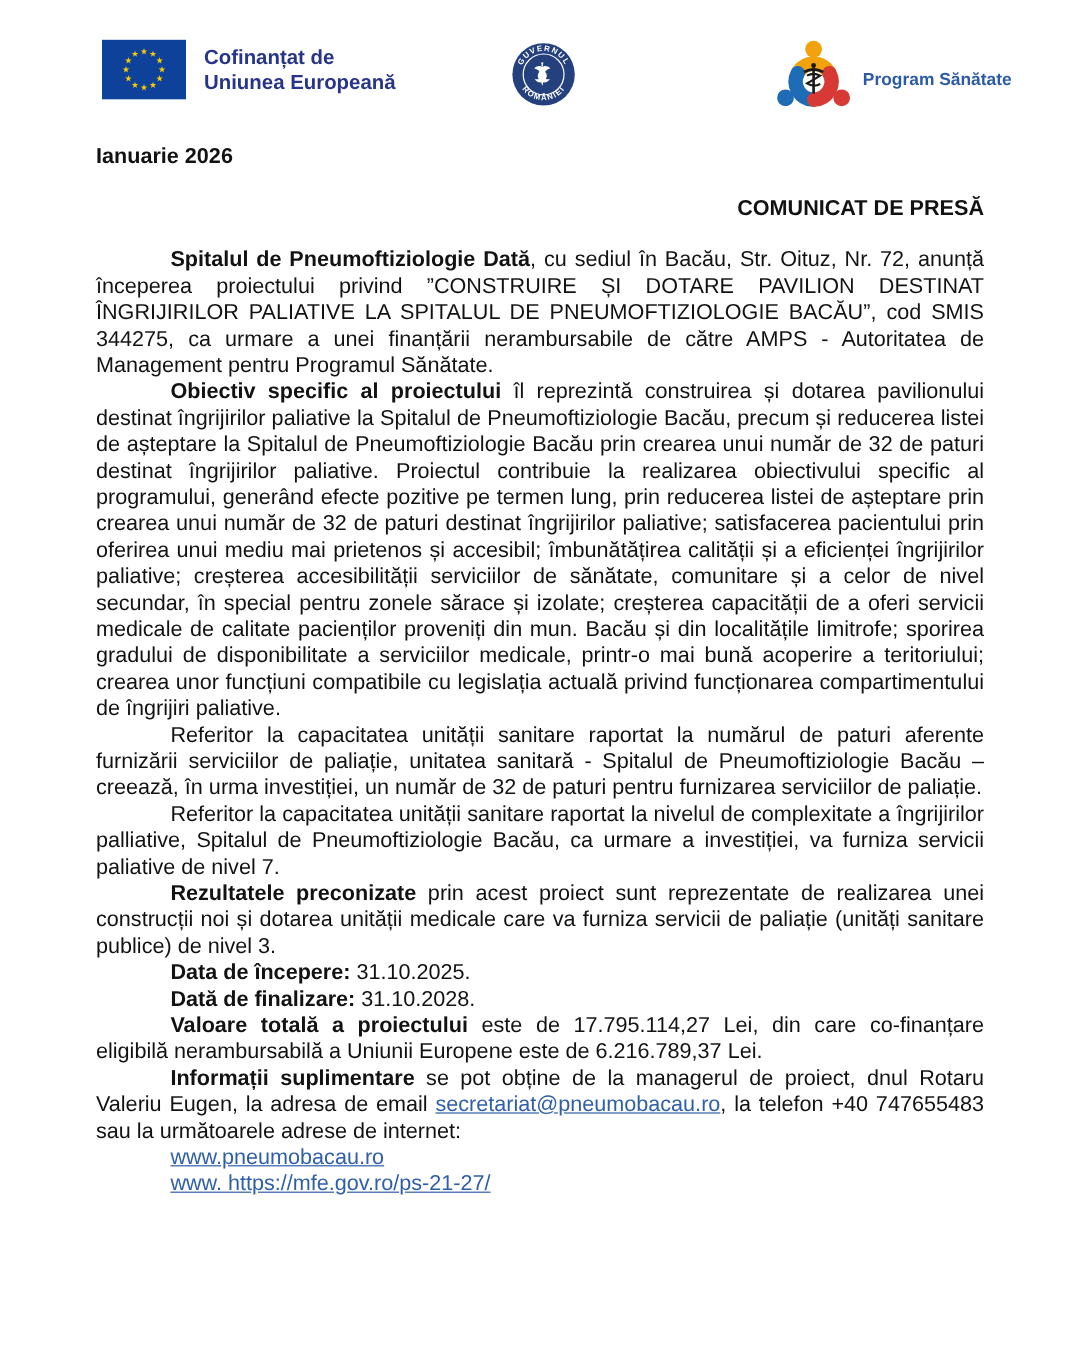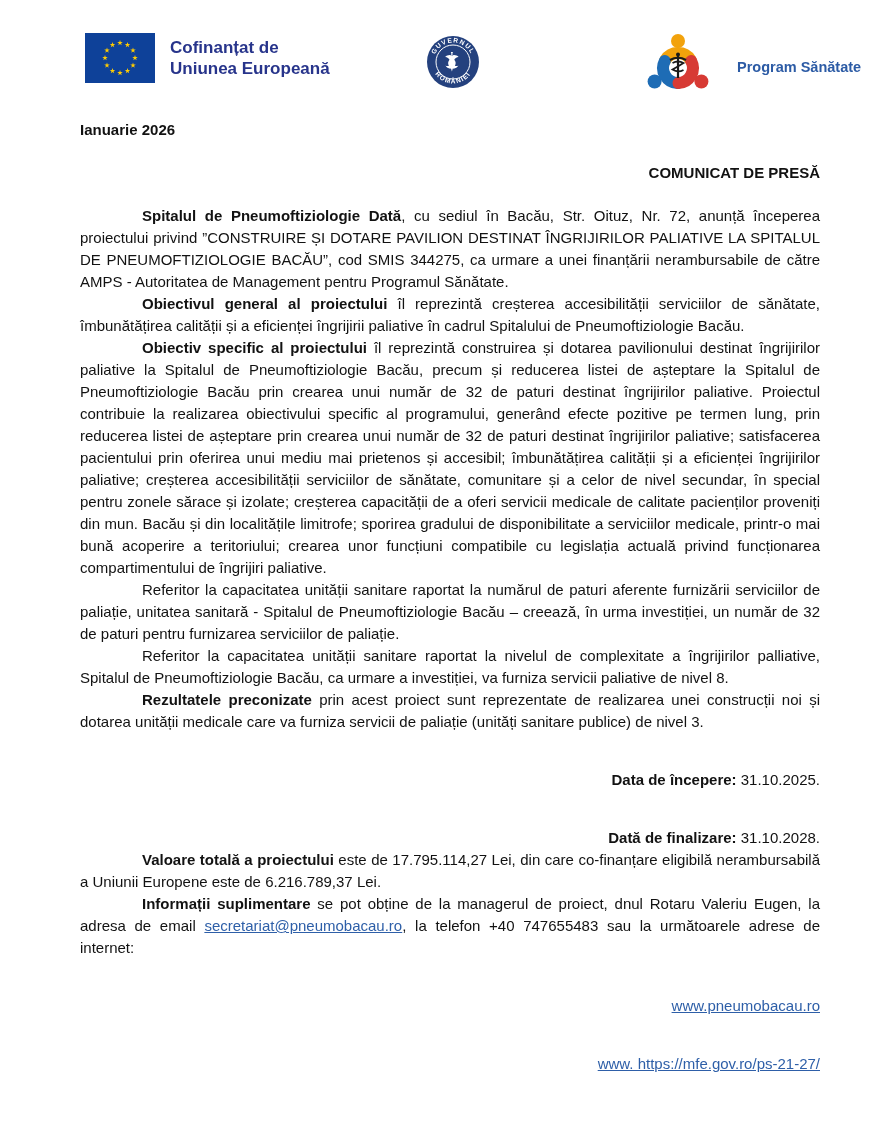--- a/index.html
+++ b/index.html
@@ -7,31 +7,31 @@
     position:relative;
     width:890px;height:1138px;
     background:#ffffff;
     font-family:"Liberation Sans","DejaVu Sans",sans-serif;
     overflow:hidden;
   }
   
   .logo-eu{position:absolute;left:85px;top:33px;display:flex;align-items:center;gap:15px;}
   .eu-text{font-weight:bold;font-size:17px;line-height:21px;color:#27348B;}
   .logo-gov{position:absolute;left:426px;top:35px;}
-  .logo-program{position:absolute;left:646px;top:30px;display:flex;align-items:center;gap:27px;}
+  .logo-program{position:absolute;left:646px;top:30px;display:flex;align-items:center;gap:9px;}
   .program-label{font-weight:bold;font-size:14.5px;color:#2C5BA5;white-space:nowrap;}
   
   .content{
     position:absolute;left:80px;top:119px;width:740px;
-    color:#121212;font-size:15px;line-height:22px;text-align:justify;
+    color:#121212;font-size:18px;line-height:22px;text-align:justify;
   }
   .doc-date{font-weight:bold;text-align:left;}
   .doc-title{font-weight:bold;text-align:right;margin:21px 0 21px 0;}
   .content p{margin:0;text-indent:62px;}
-  .content p.noj{text-align:right;margin-top:36px;}
+  .content p.noj{text-align:left;}
   b{font-weight:bold;}
   a.lnk{color:#2E5FA8;text-decoration:underline;cursor:pointer;}
 </style>
 </head>
 <body>
 
 <div class="page">
 
   <div class="logo-eu">
     <svg width="70" height="50" viewBox="0 0 70 50">
@@ -101,27 +101,26 @@
     </svg>
     <span class="program-label">Program Sănătate</span>
   </div>
 
   <div class="content">
     <div class="doc-date">Ianuarie 2026</div>
     <div class="doc-title">COMUNICAT DE PRESĂ</div>
 
     <p><b>Spitalul de Pneumoftiziologie Dată</b><span>, cu sediul în Bacău, Str. Oituz, Nr. 72, anunță începerea proiectului privind ”CONSTRUIRE ȘI DOTARE PAVILION DESTINAT ÎNGRIJIRILOR PALIATIVE LA SPITALUL DE PNEUMOFTIZIOLOGIE BACĂU”, cod SMIS 344275, ca urmare a unei finanțării nerambursabile de către AMPS - Autoritatea de Management pentru Programul Sănătate.</span></p>
 
-    <p><b>Obiectivul general al proiectului</b><span> îl reprezintă creșterea accesibilității serviciilor de sănătate, îmbunătățirea calității și a eficienței îngrijirii paliative în cadrul Spitalului de Pneumoftiziologie Bacău.</span></p>
 
     <p><b>Obiectiv specific al proiectului</b><span> îl reprezintă construirea și dotarea pavilionului destinat îngrijirilor paliative la Spitalul de Pneumoftiziologie Bacău, precum și reducerea listei de așteptare la Spitalul de Pneumoftiziologie Bacău prin crearea unui număr de 32 de paturi destinat îngrijirilor paliative. Proiectul contribuie la realizarea obiectivului specific al programului, generând efecte pozitive pe termen lung, prin reducerea listei de așteptare prin crearea unui număr de 32 de paturi destinat îngrijirilor paliative; satisfacerea pacientului prin oferirea unui mediu mai prietenos și accesibil; îmbunătățirea calității și a eficienței îngrijirilor paliative; creșterea accesibilității serviciilor de sănătate, comunitare și a celor de nivel secundar, în special pentru zonele sărace și izolate; creșterea capacității de a oferi servicii medicale de calitate pacienților proveniți din mun. Bacău și din localitățile limitrofe; sporirea gradului de disponibilitate a serviciilor medicale, printr-o mai bună acoperire a teritoriului; crearea unor funcțiuni compatibile cu legislația actuală privind funcționarea compartimentului de îngrijiri paliative.</span></p>
 
     <p><span>Referitor la capacitatea unității sanitare raportat la numărul de paturi aferente furnizării serviciilor de paliație, unitatea sanitară - Spitalul de Pneumoftiziologie Bacău – creează, în urma investiției, un număr de 32 de paturi pentru furnizarea serviciilor de paliație.</span></p>
 
-    <p><span>Referitor la capacitatea unității sanitare raportat la nivelul de complexitate a îngrijirilor palliative, Spitalul de Pneumoftiziologie Bacău, ca urmare a investiției, va furniza servicii paliative de nivel 8.</span></p>
+    <p><span>Referitor la capacitatea unității sanitare raportat la nivelul de complexitate a îngrijirilor palliative, Spitalul de Pneumoftiziologie Bacău, ca urmare a investiției, va furniza servicii paliative de nivel 7.</span></p>
 
 
     <p><b>Rezultatele preconizate</b><span> prin acest proiect sunt reprezentate de realizarea unei construcții noi și dotarea unității medicale care va furniza servicii de paliație (unități sanitare publice) de nivel 3.</span></p>
 
     <p class="noj"><b>Data de începere:</b><span> 31.10.2025.</span></p>
     <p class="noj"><b>Dată de finalizare:</b><span> 31.10.2028.</span></p>
 
     <p><b>Valoare totală a proiectului</b><span> este de 17.795.114,27 Lei, din care co-finanțare eligibilă nerambursabilă a Uniunii Europene este de 6.216.789,37 Lei.</span></p>
 
     <p><b>Informații suplimentare</b><span> se pot obține de la managerul de proiect, dnul Rotaru Valeriu Eugen, la adresa de email </span><a class="lnk">secretariat@pneumobacau.ro</a><span>, la telefon +40 747655483 sau la următoarele adrese de internet:</span></p>

